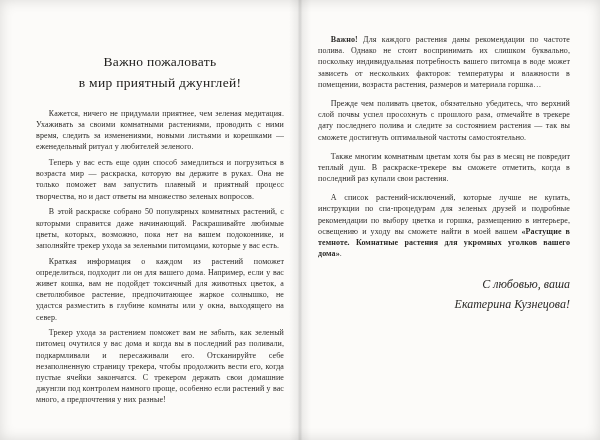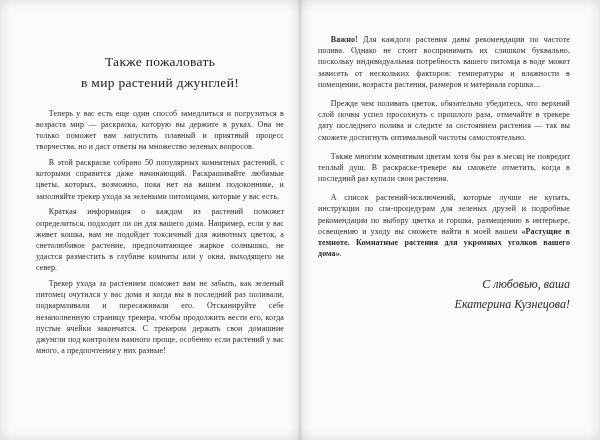--- a/index.html
+++ b/index.html
@@ -63,24 +63,25 @@
     color: #2b2a28;
   }
 </style>
 </head>
 <body>
 
 <div class="book">
 
   <div class="page left">
     <h1 class="page-title">
-      <span>Также пожаловать</span><br>
-      <span>в мир растений джунглей!</span>
+      <span>Важно пожаловать</span><br>
+      <span>в мир приятный джунглей!</span>
     </h1>
     <div class="paragraphs" id="left-paras">
+        <p>Кажется, ничего не придумали приятнее, чем зеленая медитация. Ухаживать за своими комнатными растениями, проводить с ними время, следить за изменениями, новыми листьями и корешками — еженедельный ритуал у любителей зеленого.</p>
         <p>Теперь у вас есть еще один способ замедлиться и погрузиться в возраста мир — раскраска, которую вы держите в руках. Она не только поможет вам запустить плавный и приятный процесс творчества, но и даст ответы на множество зеленых вопросов.</p>
         <p>В этой раскраске собрано 50 популярных комнатных растений, с которыми справится даже начинающий. Раскрашивайте любимые цветы, которых, возможно, пока нет на вашем подоконнике, и заполняйте трекер ухода за зелеными питомцами, которые у вас есть.</p>
         <p>Краткая информация о каждом из растений поможет определиться, подходит ли он для вашего дома. Например, если у вас живет кошка, вам не подойдет токсичный для животных цветок, а светолюбивое растение, предпочитающее жаркое солнышко, не удастся разместить в глубине комнаты или у окна, выходящего на север.</p>
         <p>Трекер ухода за растением поможет вам не забыть, как зеленый питомец очутился у вас дома и когда вы в последний раз поливали, подкармливали и пересаживали его. Отсканируйте себе незаполненную страницу трекера, чтобы продолжить вести его, когда пустые ячейки закончатся. С трекером держать свои домашние джунгли под контролем намного проще, особенно если растений у вас много, а предпочтения у них разные!</p>
       </div>
   </div>
 
   <div class="page right">
     <div class="paragraphs" id="right-paras">
         <p><span class="bold">Важно!</span><span> Для каждого растения даны рекомендации по частоте полива. Однако не стоит воспринимать их слишком буквально, поскольку индивидуальная потребность вашего питомца в воде может зависеть от нескольких факторов: температуры и влажности в помещении, возраста растения, размеров и материала горшка…</span></p>

